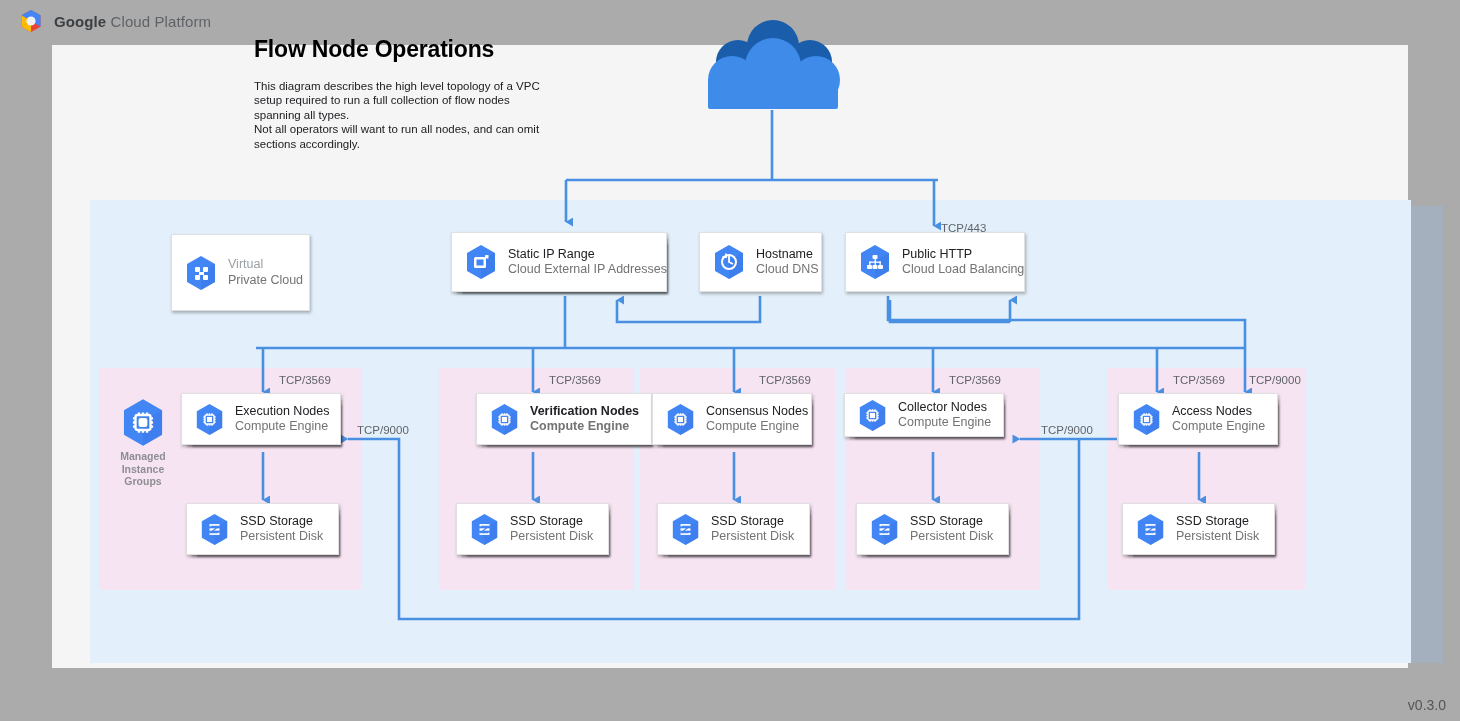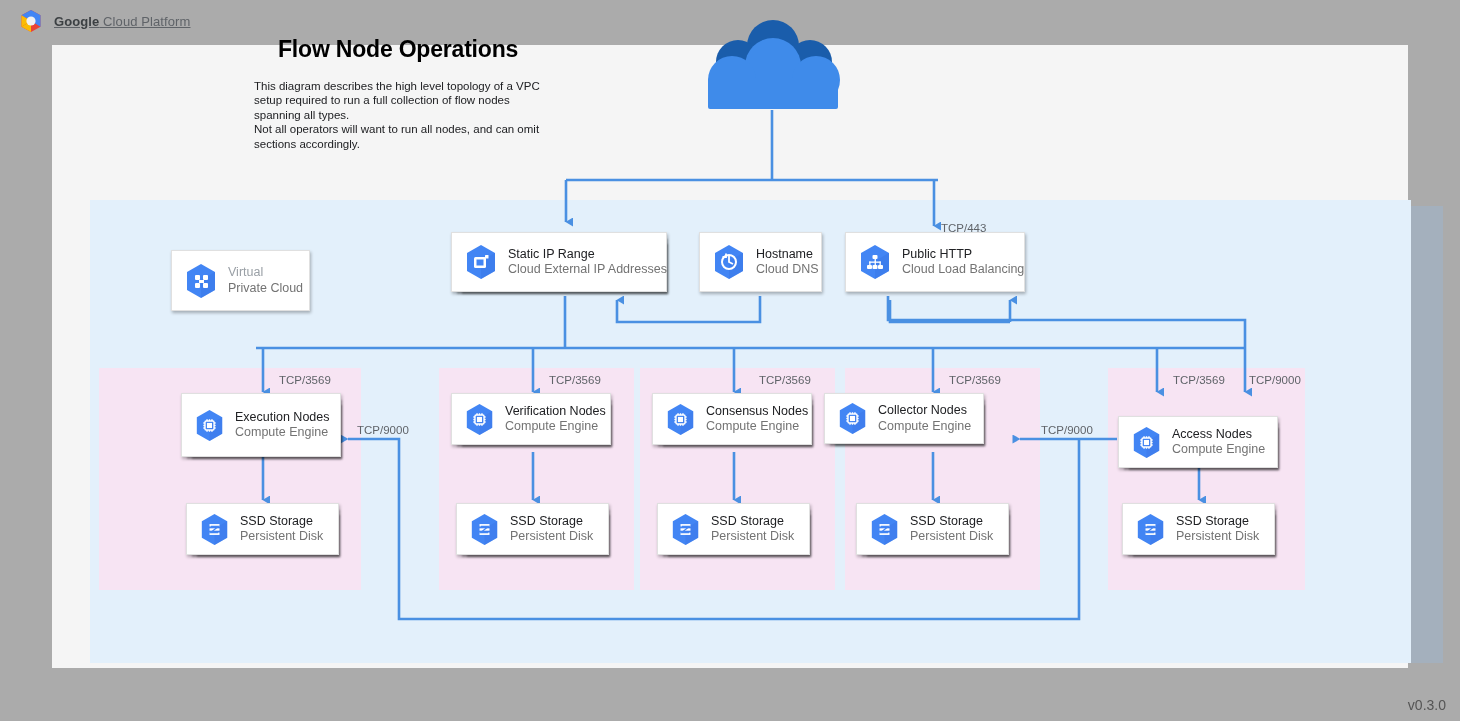--- a/index.html
+++ b/index.html
@@ -8,21 +8,21 @@
     background:#ababab;
     font-family:"Liberation Sans", sans-serif;
     overflow:hidden;
     position:relative;
   }
   #stage { position:absolute; left:0; top:0; width:1460px; height:721px; }
 
   
   .gcp-header { position:absolute; left:18px; top:8px; display:flex; align-items:center; gap:10px; }
   .gcp-logo { width:26px; height:26px; position:relative; }
-  .gcp-title { font-size:13px; color:#5f6368; letter-spacing:.1px; white-space:nowrap;text-decoration:underline; }
+  .gcp-title { font-size:15px; color:#5f6368; letter-spacing:.1px; white-space:nowrap; }
   .gcp-title b { color:#3c4043; font-weight:bold; }
 
   
   .panel {
     position:absolute; left:52px; top:45px; width:1356px; height:623px;
     background:#f5f5f5;
   }
   
   .vpc-region {
     position:absolute; left:90px; top:200px; width:1321px; height:463px;
@@ -31,21 +31,20 @@
   .vpc-shadow {
     position:absolute; left:1411px; top:206px; width:32px; height:457px;
     background:#a4b0bd;
   }
 
   
   .diagram-title {
     position:absolute; left:254px; top:36px;
     font-size:23px; font-weight:bold; color:#000;
     letter-spacing:-.2px;
-    margin-left:24px;
   }
   .diagram-desc {
     position:absolute; left:254px; top:79px; width:290px;
     font-size:11.5px; line-height:14.4px; color:#202124;
   }
   .version {
     position:absolute; right:14px; bottom:8px;
     font-size:14px; color:#555;
   }
 
@@ -187,21 +186,21 @@
       </g>
       <g fill="#3f8bea">
         <circle cx="93" cy="46" r="28"></circle>
         <circle cx="52" cy="60" r="24"></circle>
         <circle cx="136" cy="60" r="24"></circle>
         <rect x="28" y="58" width="130" height="31" rx="2"></rect>
       </g>
     </svg>
   </div>
 
-  <div class="card-stack" style="left:171px; top:250px; width:139px; height:61px;">
+  <div class="card-stack" style="left:171px; top:234px; width:139px; height:77px;">
     <div class="card single">
       <span class="hex">
         <svg width="32" height="36" viewBox="0 0 32 36">
           <path d="M16 1 L30 9 L30 27 L16 35 L2 27 L2 9 Z" fill="#4285f4"></path>
           <path d="M16 35 L30 27 L30 9 L16 17 Z" fill="#3b78e7" opacity=".55"></path>
           <g fill="#fff">
               <rect x="10" y="12" width="5" height="5" rx="1"></rect>
               <rect x="18" y="12" width="5" height="5" rx="1"></rect>
               <rect x="10" y="20" width="5" height="5" rx="1"></rect>
               <rect x="18" y="20" width="5" height="5" rx="1"></rect>
@@ -275,22 +274,38 @@
           <path d="M9.5 13 L13 13 L13 9.6" stroke="#fff" stroke-width="1.8" fill="none"></path>
         </svg>
       </span>
       <span class="card-txt">
         <span class="card-title">Hostname</span>
         <span class="card-sub">Cloud DNS</span>
       </span>
     </div>
   </div>
 
-
-  <div class="card-stack" style="left:181px; top:393px; width:160px; height:64px;padding-left:23px;">
+  <div class="mig" style="left:114px; top:398px; width:58px;">
+    <span class="hex">
+      <svg width="44" height="49" viewBox="0 0 32 36">
+        <path d="M16 1 L30 9 L30 27 L16 35 L2 27 L2 9 Z" fill="#4285f4"></path>
+        <path d="M16 35 L30 27 L30 9 L16 17 Z" fill="#3b78e7" opacity=".5"></path>
+        <g fill="none" stroke="#fff" stroke-width="1.7">
+          <rect x="10.5" y="12.5" width="11" height="11" rx="1.4"></rect>
+          <rect x="13.6" y="15.6" width="4.8" height="4.8" rx=".8" fill="#fff"></rect>
+          <path d="M13 10.6v2M16 10.6v2M19 10.6v2M13 23.5v2M16 23.5v2M19 23.5v2M8.6 15v0M8.6 15h2M8.6 18h2M8.6 21h2M21.4 15h2M21.4 18h2M21.4 21h2"></path>
+        </g>
+      </svg>
+    </span>
+    <span class="mig-label" style="white-space:pre-line">Managed
+Instance
+Groups</span>
+  </div>
+
+  <div class="card-stack" style="left:181px; top:393px; width:160px; height:52px;padding-left:23px;">
     <div class="sh2"></div>
       <div class="sh1"></div>
     <div class="card">
       <span class="hex">
         <svg width="29" height="33" viewBox="0 0 32 36">
             <path d="M16 1 L30 9 L30 27 L16 35 L2 27 L2 9 Z" fill="#4285f4"></path>
             <path d="M16 35 L30 27 L30 9 L16 17 Z" fill="#3b78e7" opacity=".5"></path>
             <g fill="none" stroke="#fff" stroke-width="1.6">
               <rect x="11" y="13" width="10" height="10" rx="1.3"></rect>
               <rect x="14" y="16" width="4" height="4" fill="#fff"></rect>
@@ -298,21 +313,21 @@
             </g>
           </svg>
       </span>
       <span class="card-txt">
         <span class="card-title">Execution Nodes</span>
         <span class="card-sub">Compute Engine</span>
       </span>
     </div>
   </div>
 
-  <div class="card-stack" style="left:451px; top:393px; width:160px; height:52px;">
+  <div class="card-stack" style="left:476px; top:393px; width:176px; height:52px;font-weight:bold;">
     <div class="sh2"></div>
       <div class="sh1"></div>
     <div class="card">
       <span class="hex">
         <svg width="29" height="33" viewBox="0 0 32 36">
             <path d="M16 1 L30 9 L30 27 L16 35 L2 27 L2 9 Z" fill="#4285f4"></path>
             <path d="M16 35 L30 27 L30 9 L16 17 Z" fill="#3b78e7" opacity=".5"></path>
             <g fill="none" stroke="#fff" stroke-width="1.6">
               <rect x="11" y="13" width="10" height="10" rx="1.3"></rect>
               <rect x="14" y="16" width="4" height="4" fill="#fff"></rect>
@@ -342,21 +357,21 @@
             </g>
           </svg>
       </span>
       <span class="card-txt">
         <span class="card-title">Consensus Nodes</span>
         <span class="card-sub">Compute Engine</span>
       </span>
     </div>
   </div>
 
-  <div class="card-stack" style="left:824px; top:393px; width:160px; height:51px;">
+  <div class="card-stack" style="left:844px; top:393px; width:160px; height:44px;">
     <div class="sh2"></div>
       <div class="sh1"></div>
     <div class="card">
       <span class="hex">
         <svg width="29" height="33" viewBox="0 0 32 36">
             <path d="M16 1 L30 9 L30 27 L16 35 L2 27 L2 9 Z" fill="#4285f4"></path>
             <path d="M16 35 L30 27 L30 9 L16 17 Z" fill="#3b78e7" opacity=".5"></path>
             <g fill="none" stroke="#fff" stroke-width="1.6">
               <rect x="11" y="13" width="10" height="10" rx="1.3"></rect>
               <rect x="14" y="16" width="4" height="4" fill="#fff"></rect>
@@ -364,21 +379,21 @@
             </g>
           </svg>
       </span>
       <span class="card-txt">
         <span class="card-title">Collector Nodes</span>
         <span class="card-sub">Compute Engine</span>
       </span>
     </div>
   </div>
 
-  <div class="card-stack" style="left:1118px; top:416px; width:160px; height:52px;">
+  <div class="card-stack" style="left:1118px; top:393px; width:160px; height:52px;">
     <div class="sh2"></div>
       <div class="sh1"></div>
     <div class="card">
       <span class="hex">
         <svg width="29" height="33" viewBox="0 0 32 36">
             <path d="M16 1 L30 9 L30 27 L16 35 L2 27 L2 9 Z" fill="#4285f4"></path>
             <path d="M16 35 L30 27 L30 9 L16 17 Z" fill="#3b78e7" opacity=".5"></path>
             <g fill="none" stroke="#fff" stroke-width="1.6">
               <rect x="11" y="13" width="10" height="10" rx="1.3"></rect>
               <rect x="14" y="16" width="4" height="4" fill="#fff"></rect>

